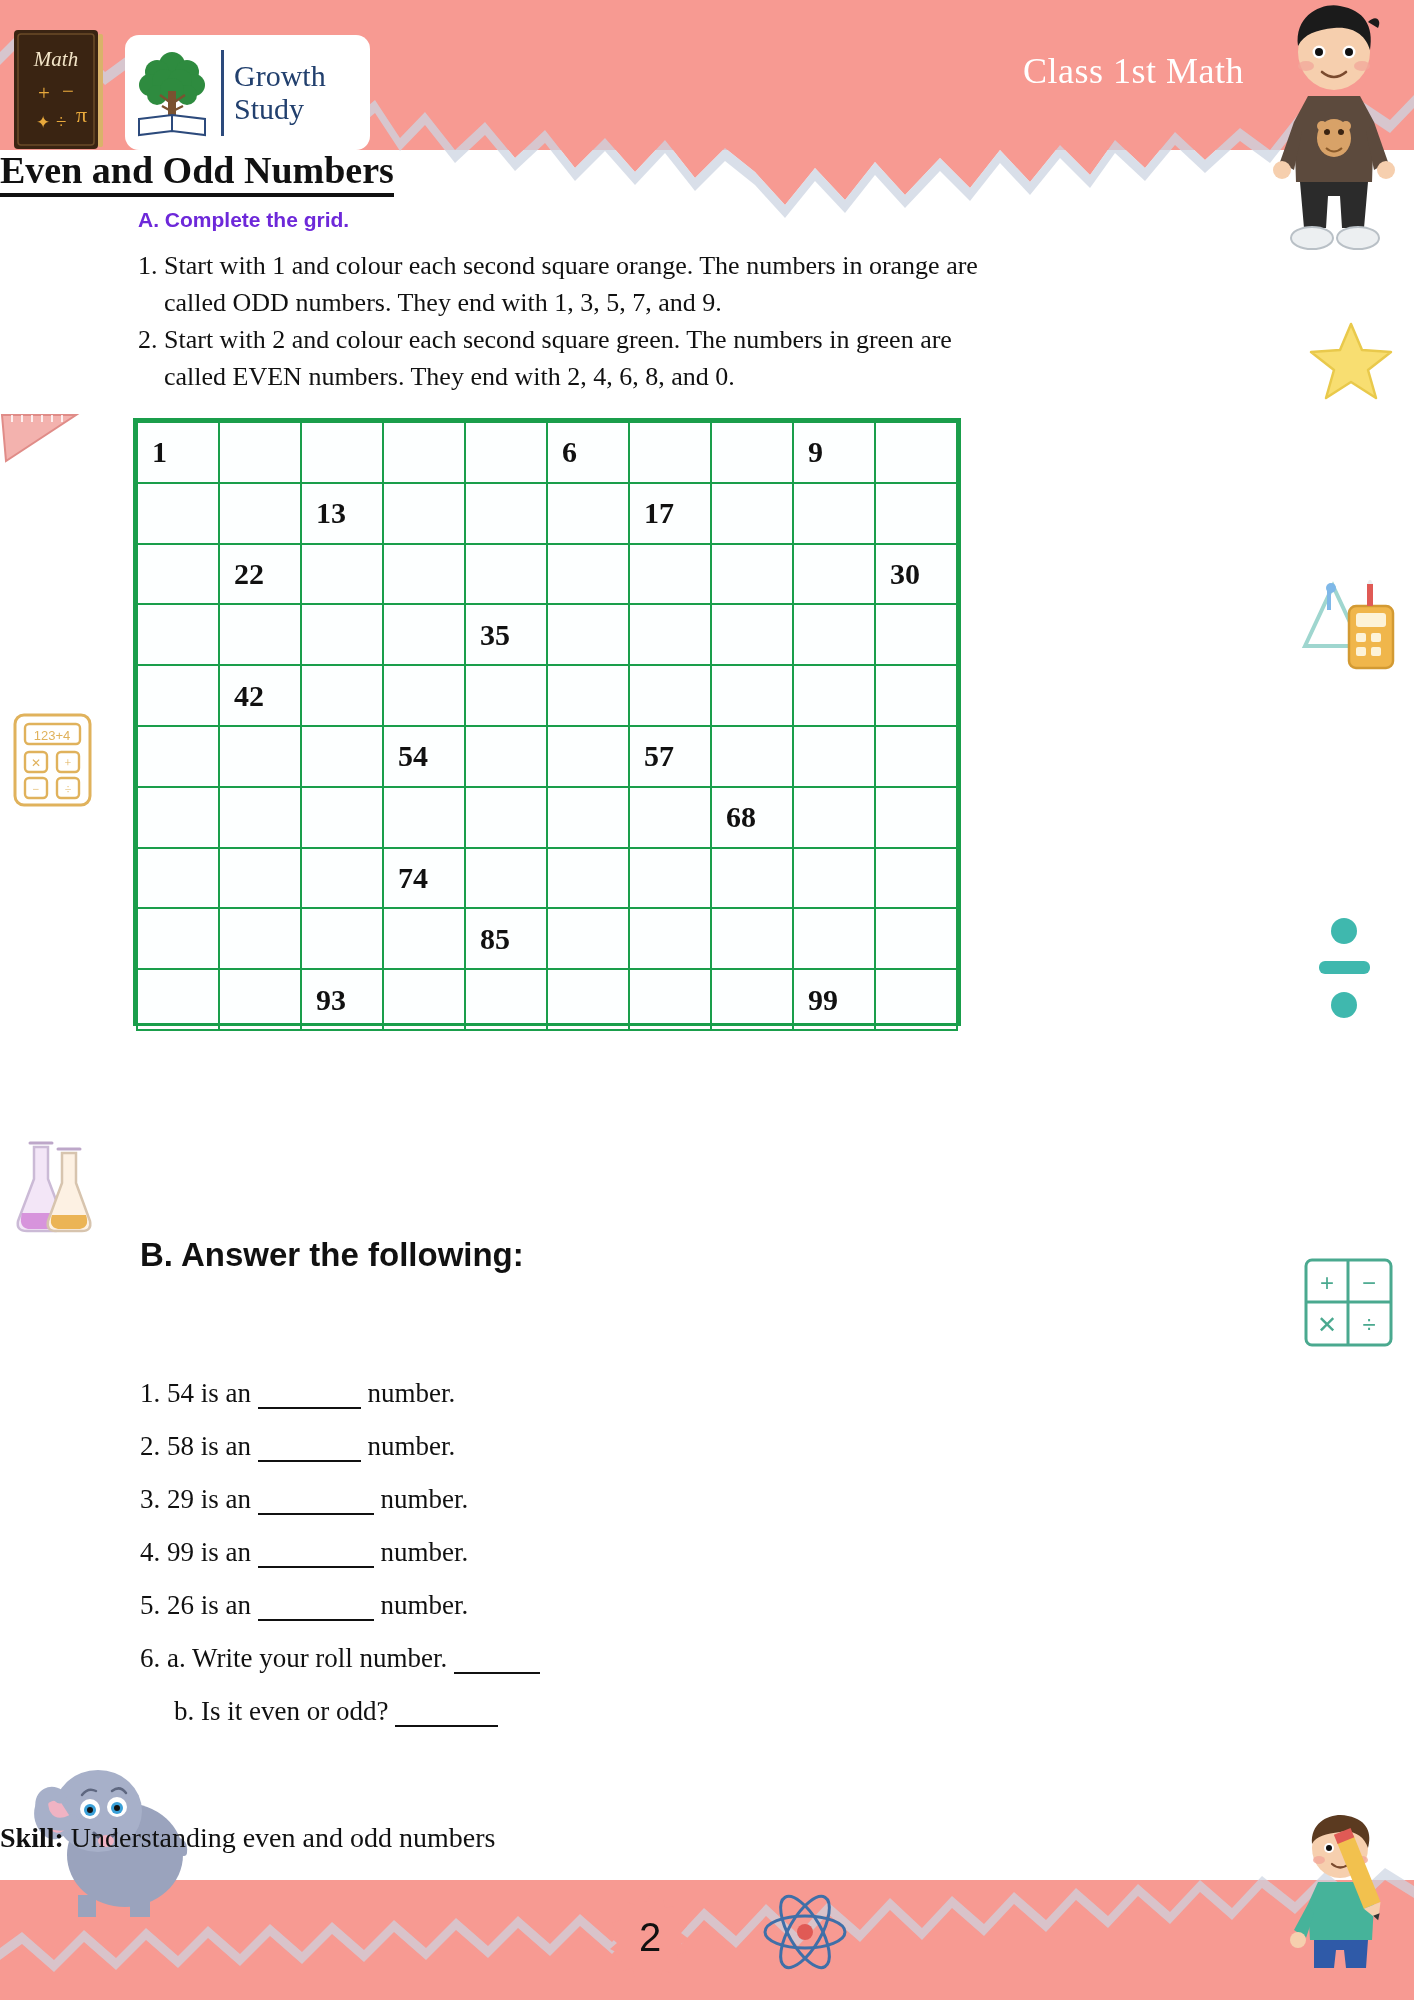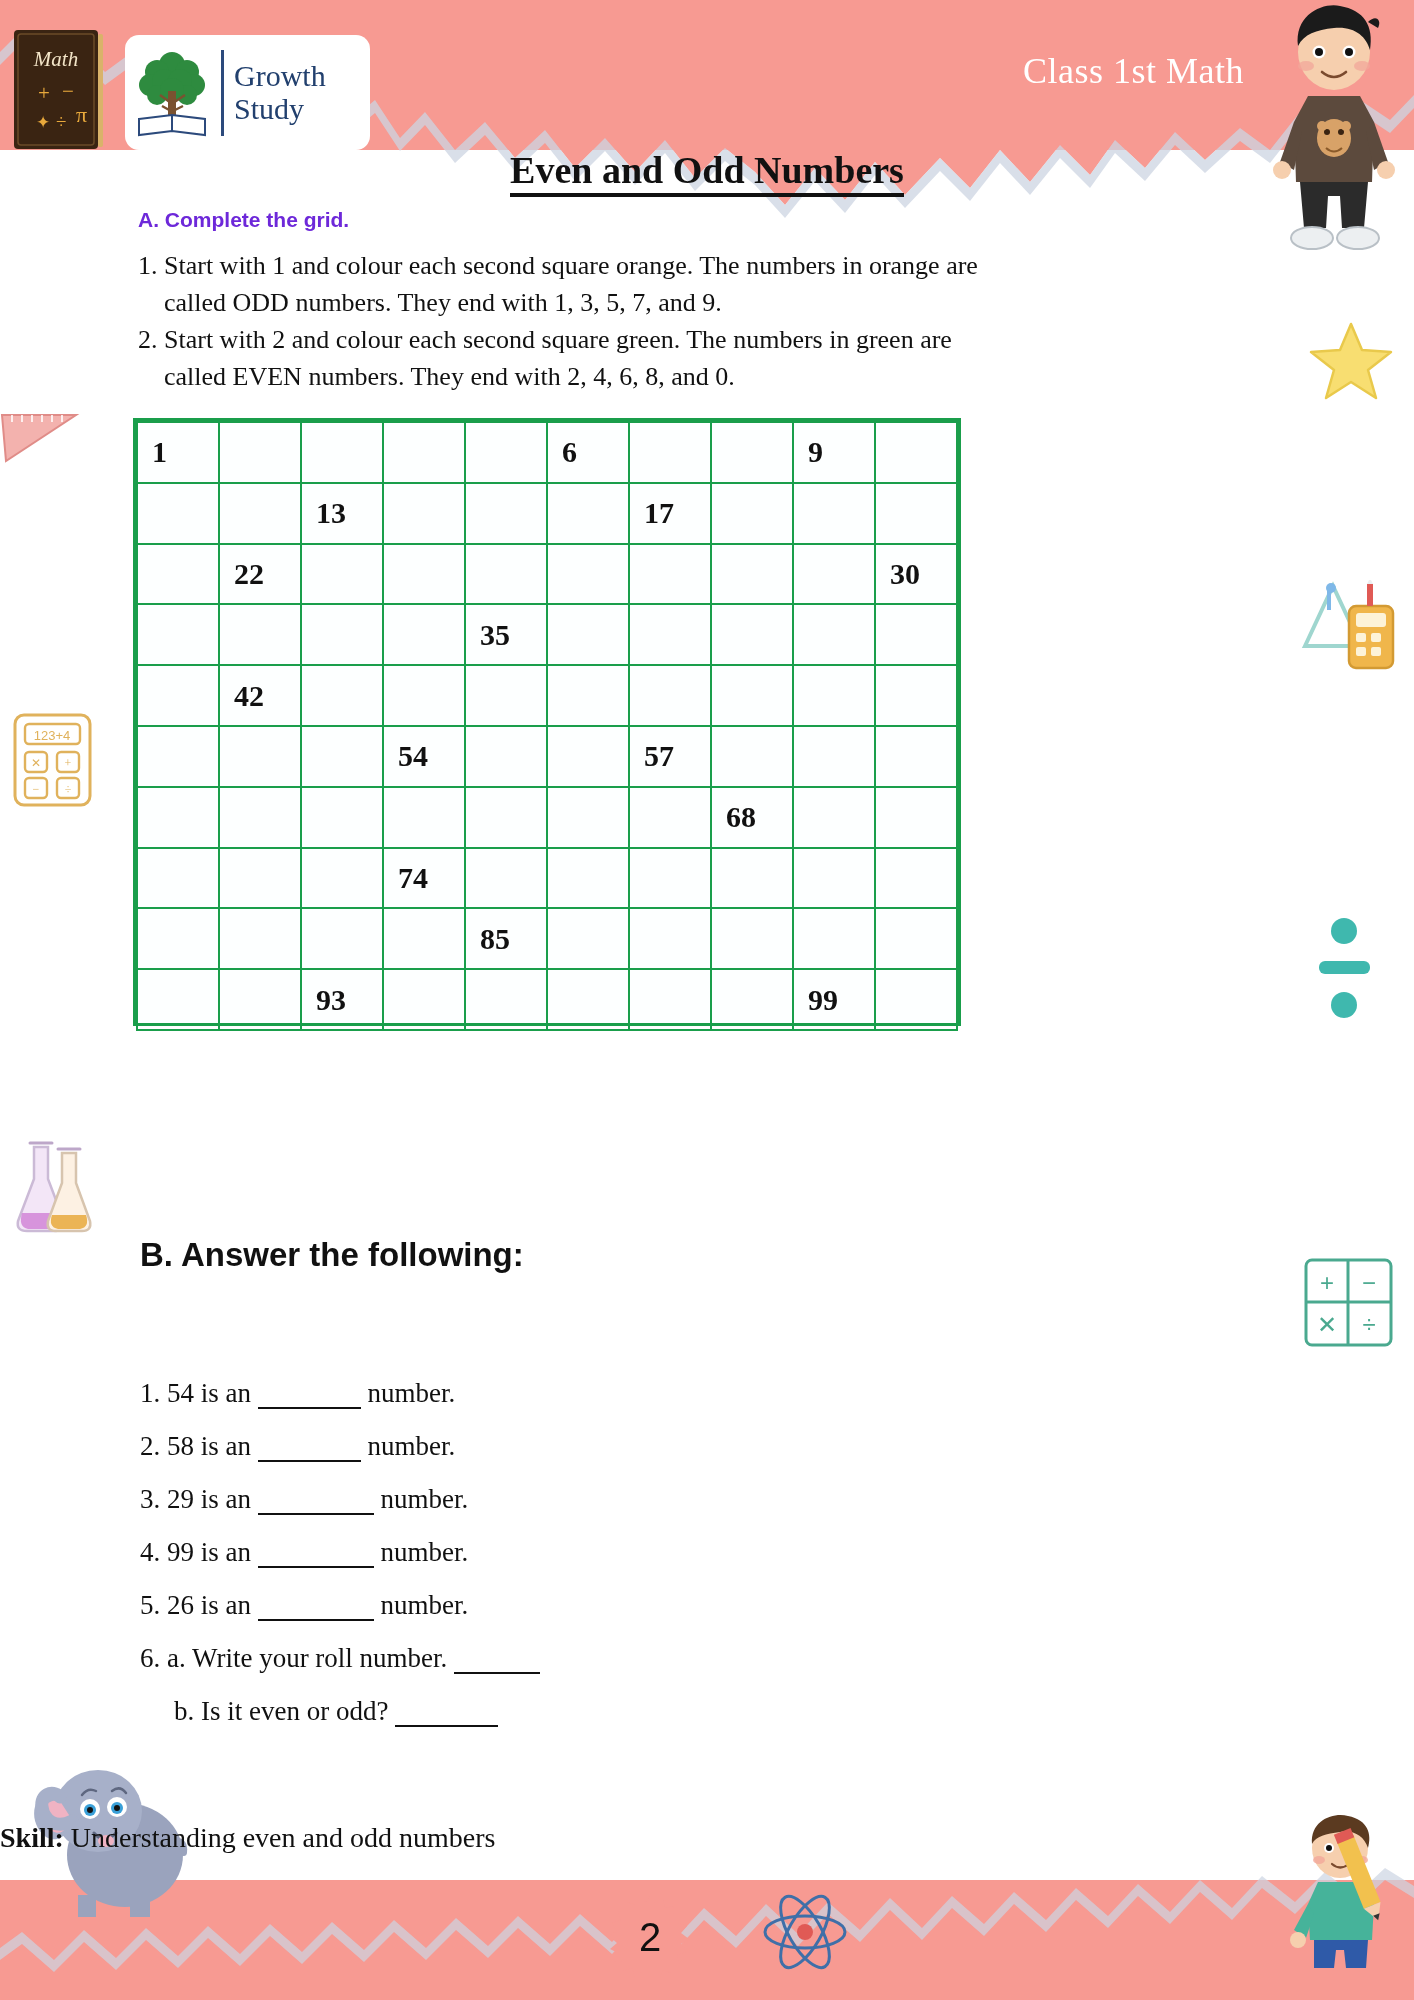--- a/index.html
+++ b/index.html
@@ -66,21 +66,21 @@
   .d-star{right:20px;top:320px;width:85px;height:80px;}
   .d-calc2{right:15px;top:580px;width:100px;height:95px;}
   .d-divide{right:42px;top:915px;width:55px;height:110px;}
   .d-ops{right:18px;top:1255px;width:95px;height:95px;}
   .d-atom{left:760px;bottom:25px;width:90px;height:85px;}
 
   
   .content{position:absolute;left:0;top:0;width:1414px;z-index:7;}
 
   .worksheet-title{
-    position:absolute;left:0;top:148px;width:1414px;text-align:center;
+    position:absolute;left:0;top:148px;width:1414px;text-align:left;
     font-size:38px;font-weight:bold;color:#111;
     font-family:"Liberation Serif",serif;
   }
   .worksheet-title span{
     border-bottom:4px solid #111;padding-bottom:2px;
   }
 
   .sec-a-head{
     position:absolute;left:138px;top:208px;
     font-size:21px;font-weight:bold;color:#6d28d9;

